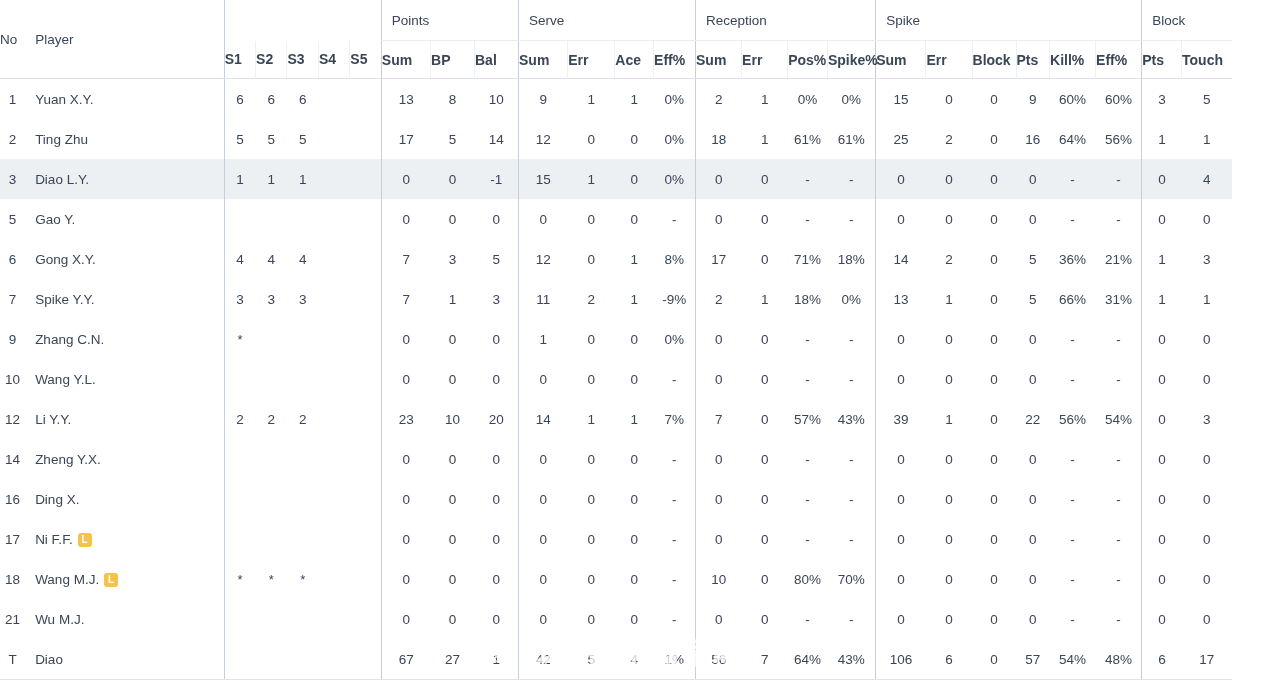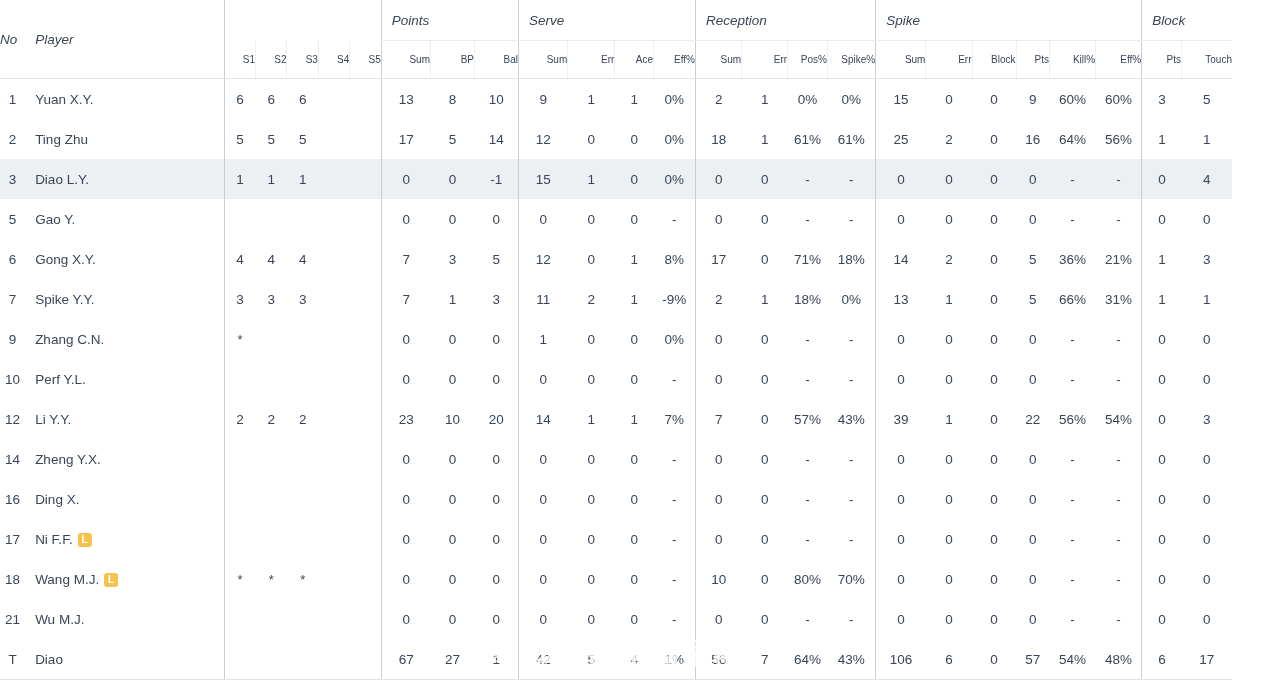--- a/index.html
+++ b/index.html
@@ -39,33 +39,33 @@
 
   
   thead tr.grp th {
     height: 40px;
     vertical-align: middle;
     text-align: left;
     padding-left: 10px;
     font-size: 13.5px;
     color: #3a4656;
     border-bottom: 1px solid #e9edf1;
-    font-style: italic;
   }
   thead tr.grp th.blank {
     border-bottom: none;
   }
 
   
   thead tr.sub th {
     height: 37px;
     vertical-align: middle;
-    text-align: right;
-    font-size: 10px;
+    text-align: left;
+    font-size: 14px;
     border-bottom: 1px solid #dfe4ea;
+    font-weight: bold;
   }
 
   
   th.rowspan2 {
     vertical-align: middle !important;
     border-bottom: 1px solid #dfe4ea !important;
   }
   th.col-no {
     text-align: center;
     padding-left: 0 !important;
@@ -421,21 +421,21 @@
           <td class="colsep">0</td>
           <td class="colsep">0</td>
           <td class="colsep">0</td>
           <td class="colsep">-</td>
           <td class="colsep">-</td>
           <td class="gsep">0</td>
           <td class="colsep">0</td>
         </tr>
         <tr>
           <td class="c-no">10</td>
-          <td class="c-player"><span>Perf Y.L.</span></td>
+          <td class="c-player"><span>Wang Y.L.</span></td>
           <td class="gsep"></td>
           <td class="colsep"></td>
           <td class="colsep"></td>
           <td class="colsep"></td>
           <td class="colsep"></td>
           <td class="gsep">0</td>
           <td class="colsep">0</td>
           <td class="colsep">0</td>
           <td class="gsep">0</td>
           <td class="colsep">0</td>

